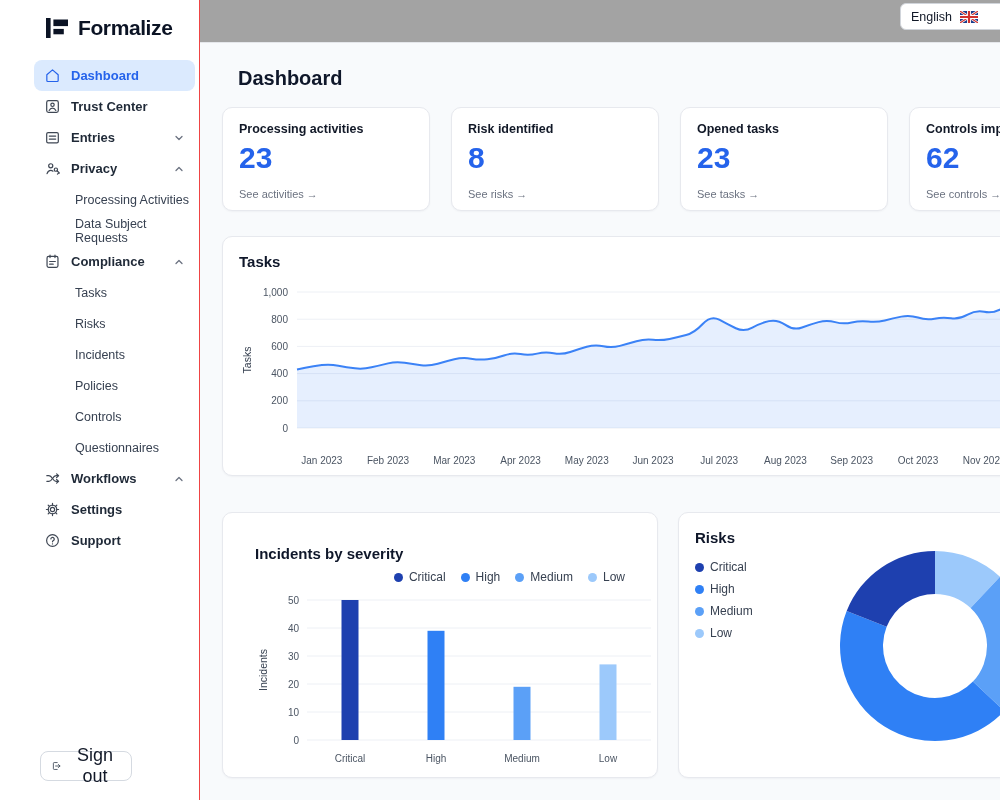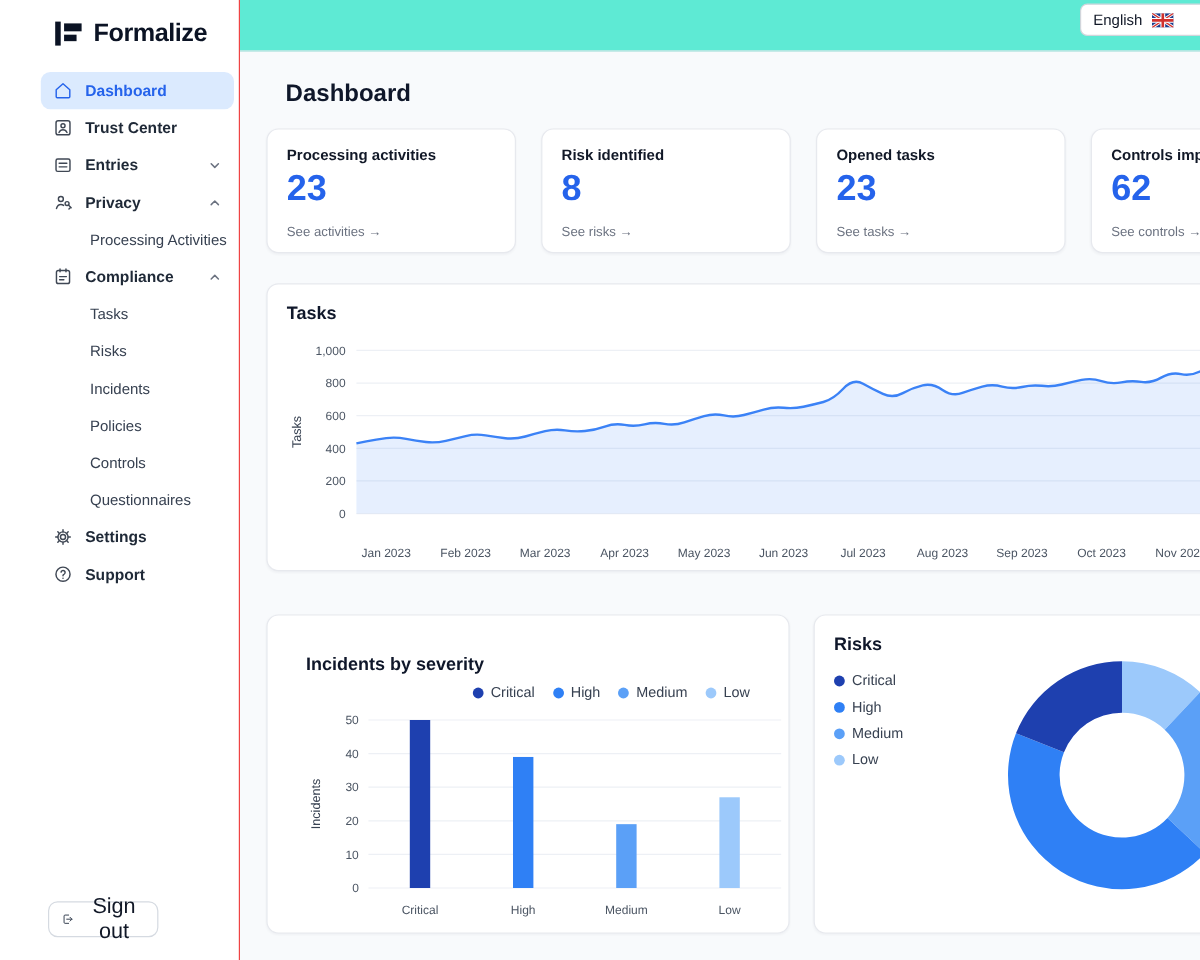--- a/index.html
+++ b/index.html
@@ -36,21 +36,21 @@
   .signout {
     margin:0 0 19px 10px; height:30px; width:92px;
     display:flex; align-items:center; gap:7px; padding:0 10px;
     background:#fff; border:1px solid #d5dae1; border-radius:8px;
     font-family:inherit; font-size:18px; color:#111827; cursor:pointer;
   }
   .signout svg { width:14px; height:14px; color:#374151; }
 
   
   .main { flex:1; background:#f8fafc; overflow:hidden; display:flex; flex-direction:column; }
-  .topbar { height:43px; min-height:43px; background:#5eead4; border-bottom:1px solid #e5e7eb; position:relative; }
+  .topbar { height:43px; min-height:43px; background:#a3a3a3; border-bottom:1px solid #e5e7eb; position:relative; }
   .lang-select {
     position:absolute; top:3px; right:-32px; width:132px; height:27px;
     background:#fff; border:1px solid #d1d5db; border-radius:6px;
     display:flex; align-items:center; gap:8px; padding:0 10px;
     font-size:12.5px; color:#111827; cursor:pointer;
   }
   .flag { width:18px; height:12px; display:inline-block; flex:none; }
 
   .content { padding:18px 0 0 22px; width:900px; position:relative; }
   h1 { font-size:20px; font-weight:700; margin:6px 0 0 16px; color:#0f172a; }
@@ -137,20 +137,23 @@
         </svg>
         <span>Privacy</span>
         <svg class="chev" viewBox="0 0 16 16" fill="none" stroke="currentColor" stroke-width="1.7" stroke-linecap="round" stroke-linejoin="round">
             <path d="M4 10l4-4 4 4"></path>
           </svg>
       </div>
 
       <div class="nav-sub">
         <span>Processing Activities</span>
       </div>
+      <div class="nav-sub">
+        <span>Data Subject Requests</span>
+      </div>
 
       <div class="nav-item">
         <svg class="icon" viewBox="0 0 24 24" fill="none" stroke="currentColor" stroke-width="1.7" stroke-linecap="round" stroke-linejoin="round">
           <rect x="4.3" y="4.8" width="15.4" height="15.4" rx="2.2"></rect>
           <path d="M8.5 3v3.4M15.5 3v3.4M8 12h8M8 15.8h5"></path>
         </svg>
         <span>Compliance</span>
         <svg class="chev" viewBox="0 0 16 16" fill="none" stroke="currentColor" stroke-width="1.7" stroke-linecap="round" stroke-linejoin="round">
             <path d="M4 10l4-4 4 4"></path>
           </svg>
@@ -168,20 +171,31 @@
       <div class="nav-sub">
         <span>Policies</span>
       </div>
       <div class="nav-sub">
         <span>Controls</span>
       </div>
       <div class="nav-sub">
         <span>Questionnaires</span>
       </div>
 
+      <div class="nav-item">
+        <svg class="icon" viewBox="0 0 24 24" fill="none" stroke="currentColor" stroke-width="1.7" stroke-linecap="round" stroke-linejoin="round">
+          <path d="M4 8h3c5 0 5 8 10 8h3"></path>
+          <path d="M4 16h3c5 0 5-8 10-8h3"></path>
+          <path d="M17.8 13.4l2.8 2.6-2.8 2.6M17.8 5.4l2.8 2.6-2.8 2.6"></path>
+        </svg>
+        <span>Workflows</span>
+        <svg class="chev" viewBox="0 0 16 16" fill="none" stroke="currentColor" stroke-width="1.7" stroke-linecap="round" stroke-linejoin="round">
+            <path d="M4 10l4-4 4 4"></path>
+          </svg>
+      </div>
 
       <div class="nav-item">
         <svg class="icon" viewBox="0 0 24 24" fill="none" stroke="currentColor" stroke-width="1.7" stroke-linecap="round" stroke-linejoin="round">
           <circle cx="12" cy="12" r="3"></circle>
           <circle cx="12" cy="12" r="6"></circle>
           <path d="M18 12h2.6M16.24 16.24l1.84 1.84M12 18v2.6M7.76 16.24l-1.84 1.84M6 12H3.4M7.76 7.76L5.92 5.92M12 6V3.4M16.24 7.76l1.84-1.84"></path>
         </svg>
         <span>Settings</span>
       </div>
 

